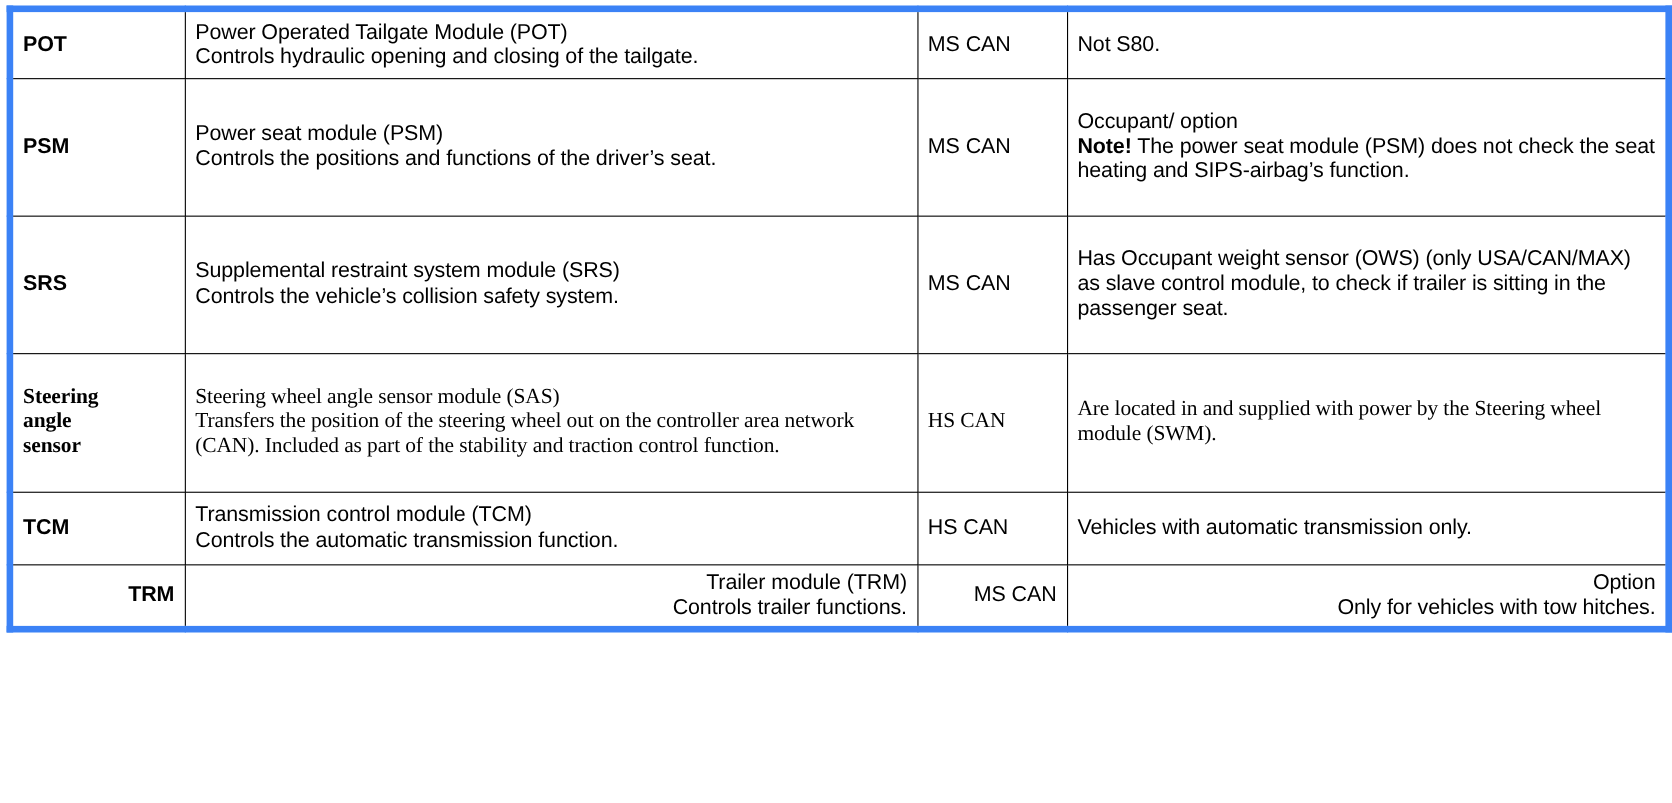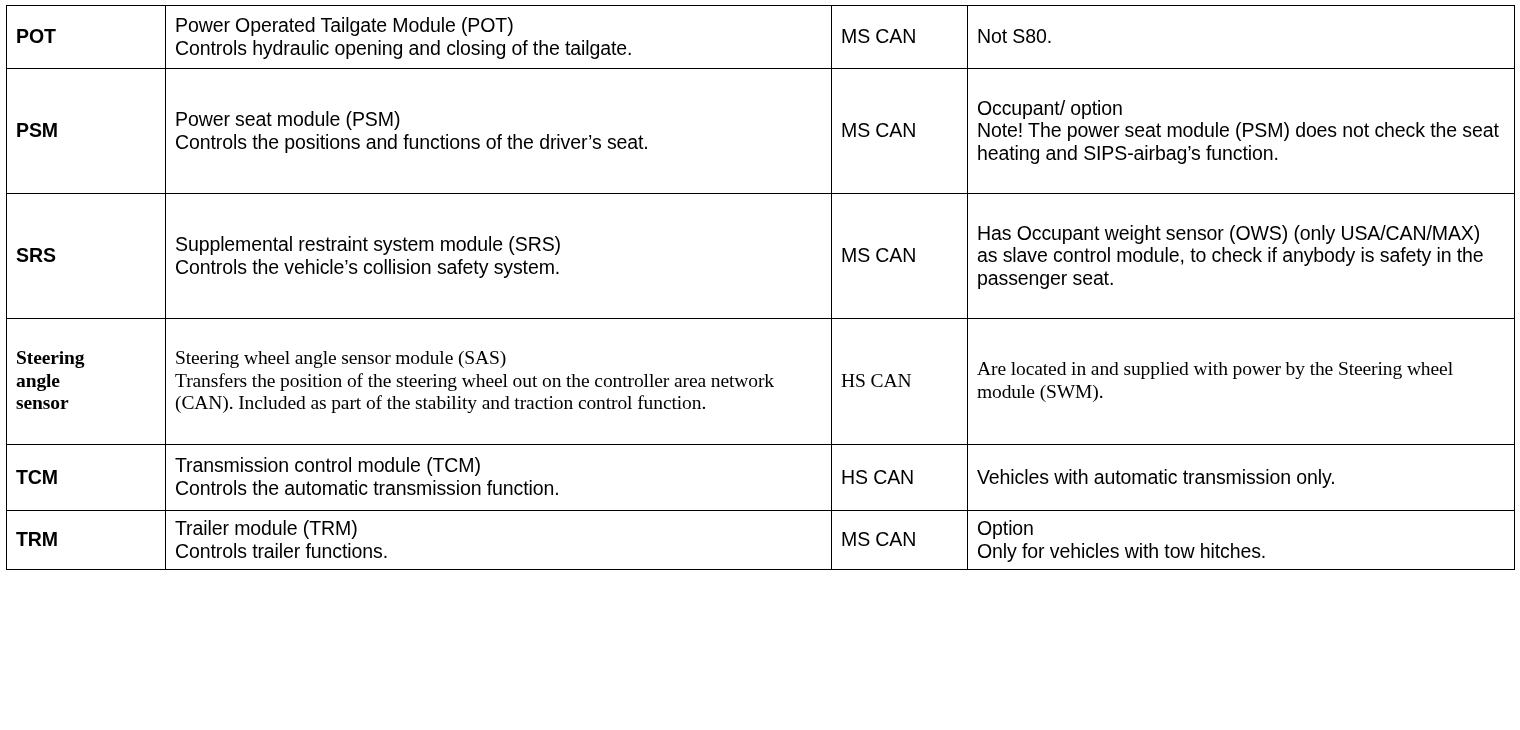--- a/index.html
+++ b/index.html
@@ -29,21 +29,21 @@
     border: 1px solid #000000;
     vertical-align: middle;
     padding: 4px 9px 5px 9px;
     font-size: 19.5px;
     line-height: 1.16;
     letter-spacing: -0.1px;
   }
 
   
   #module-table {
-    border: 1px solid #3b82f6;
+    border: 6px solid #3b82f6;
   }
 
   
   col.c-abbr  { width: 159px; }
   col.c-desc  { width: 666px; }
   col.c-net   { width: 136px; }
   col.c-note  { width: 547px; }
 
   td.abbr {
     font-weight: bold;
@@ -61,23 +61,23 @@
     margin-left: 12px;
   }
 
   
   tr.r0 { height: 63px; }
   tr.r1 { height: 125px; }
   tr.r2 { height: 125px; }
   tr.r3 { height: 126px; font-family: Liberation Serif, serif; }
   tr.r4 { height: 92px; }
   tr.r5 { height: 66px; }
-  tr.r6 { height: 59px; }
+  tr.r6 { height: 59px; text-align: right; }
 
-  .note-strong { font-weight: normal; }
+  .note-strong { font-weight: bold; }
 </style>
 </head>
 <body>
 
 <table id="module-table">
   <colgroup>
     <col class="c-abbr">
     <col class="c-desc">
     <col class="c-net">
     <col class="c-note">
@@ -95,21 +95,21 @@
       <td class="desc">Power seat module (PSM)
 Controls the positions and functions of the driver’s seat.</td>
       <td class="net">MS CAN</td>
       <td class="note"><span>Occupant/ option</span><br><span class="note-strong">Note!</span><span> The power seat module (PSM) does not check the seat heating and SIPS-airbag’s function.</span></td>
     </tr>
     <tr class="r2">
       <td class="abbr">SRS</td>
       <td class="desc">Supplemental restraint system module (SRS)
 Controls the vehicle’s collision safety system.</td>
       <td class="net">MS CAN</td>
-      <td class="note">Has Occupant weight sensor (OWS) (only USA/CAN/MAX) as slave control module, to check if anybody is safety in the passenger seat.</td>
+      <td class="note">Has Occupant weight sensor (OWS) (only USA/CAN/MAX) as slave control module, to check if trailer is sitting in the passenger seat.</td>
     </tr>
     <tr class="r3">
       <td class="abbr">Steering
 angle
 sensor</td>
       <td class="desc">Steering wheel angle sensor module (SAS)
 Transfers the position of the steering wheel out on the controller area network (CAN). Included as part of the stability and traction control function.</td>
       <td class="net">HS CAN</td>
       <td class="note">Are located in and supplied with power by the Steering wheel module (SWM).</td>
     </tr>

